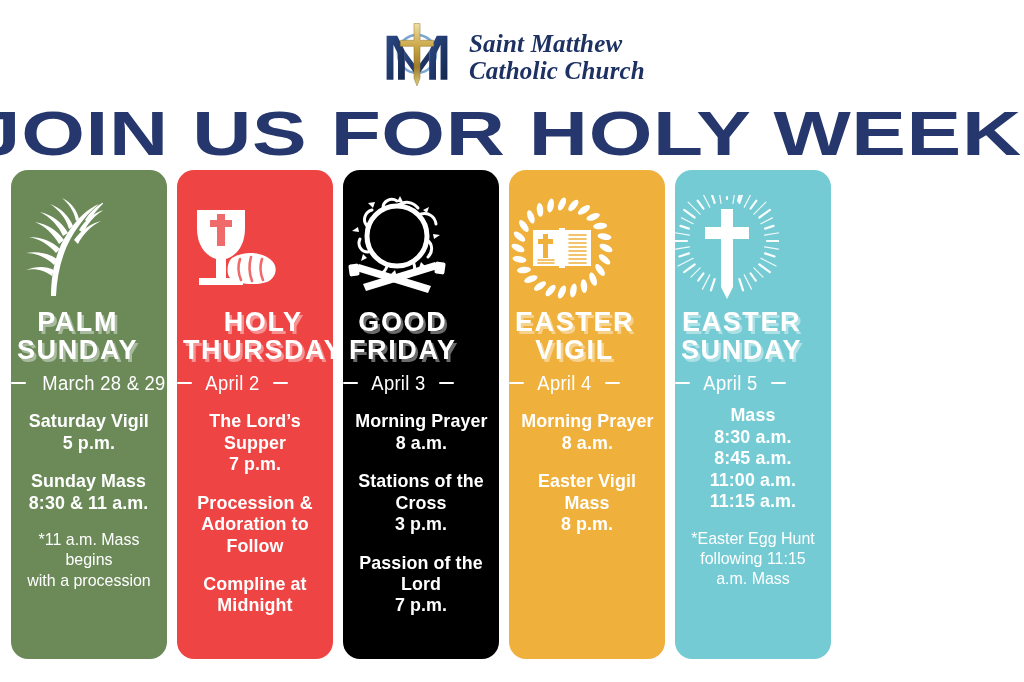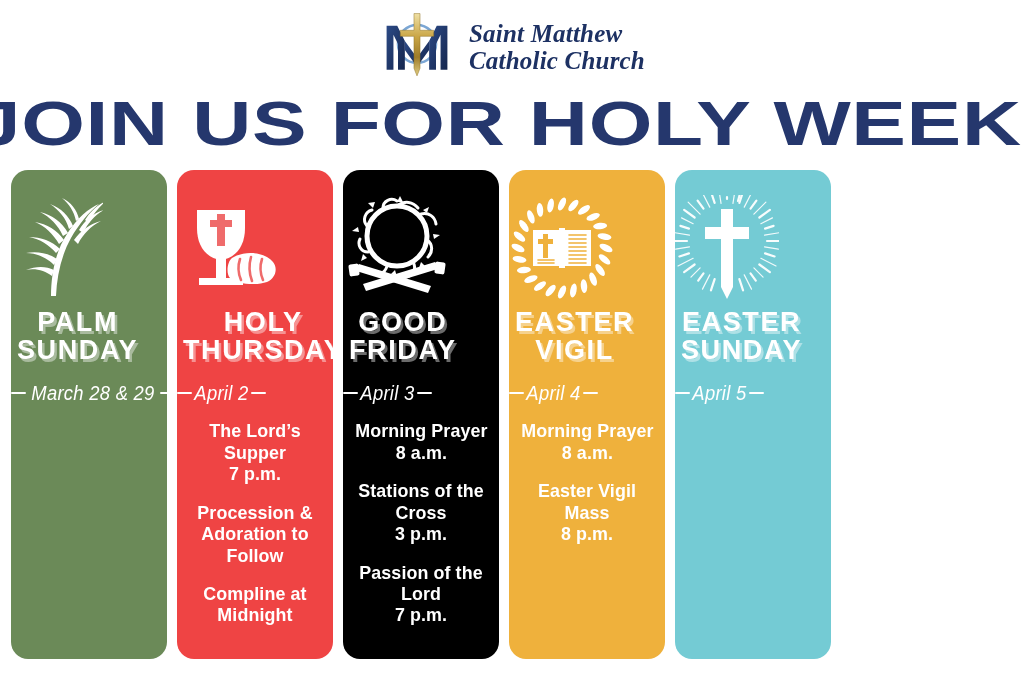--- a/index.html
+++ b/index.html
@@ -7,21 +7,21 @@
   body {
     background:#ffffff;
     font-family:"Liberation Sans", sans-serif;
     overflow:hidden;
     position:relative;
   }
 
   
   #header {
     width:1024px;
-    padding-top:9px;
+    padding-top:19px;
     display:flex;
     flex-direction:column;
     align-items:center;
   }
   #brand {
     display:flex;
     align-items:center;
     justify-content:center;
     gap:14px;
     height:76px;
@@ -94,23 +94,23 @@
     text-transform:uppercase;
     white-space:pre-line;
     text-shadow: 2.5px 2.5px 0 rgba(255,255,255,0.42);
     padding:0 6px;
   }
 
   .card-date-row {
     display:flex;
     align-items:center;
     justify-content:center;
-    margin-top:19px;
+    gap:11px;
+    margin-top:9px;
     margin-bottom:5px;
-    font-style:italic;
   }
   .dash {
     display:block;
     width:15px;
     height:2.5px;
     background:#ffffff;
     border-radius:1px;
   }
   .card-date {
     font-family:"Liberation Sans Narrow","Liberation Sans", sans-serif;
@@ -218,20 +218,28 @@
         </g>
       </svg>
     </div>
     <div class="card-heading">PALM
 SUNDAY</div>
     <div class="card-date-row">
       <span class="dash"></span>
       <span class="card-date">March 28 &amp; 29</span>
       <span class="dash"></span>
     </div>
+    <div class="card-body">
+      <div class="service-block">Saturday Vigil
+5 p.m.</div>
+      <div class="service-block">Sunday Mass
+8:30 &amp; 11 a.m.</div>
+      <div class="service-note">*11 a.m. Mass begins
+with a procession</div>
+    </div>
   </div>
 
   <div class="card" style="background:#ef4444">
     <div class="card-icon">
       <svg width="104" height="104" viewBox="0 0 104 104" aria-hidden="true">
         <g fill="#ffffff">
 
           <path d="M20 14 h48 v18 C68 50 59 62 44 64 C29 62 20 50 20 32 Z"></path>
 
           <rect x="39" y="62" width="10" height="20"></rect>
@@ -568,15 +576,24 @@
         </g>
       </svg>
     </div>
     <div class="card-heading">EASTER
 SUNDAY</div>
     <div class="card-date-row">
       <span class="dash"></span>
       <span class="card-date">April 5</span>
       <span class="dash"></span>
     </div>
+    <div class="card-body body-pad-sm">
+      <div class="service-block">Mass
+8:30 a.m.
+8:45 a.m.
+11:00 a.m.
+11:15 a.m.</div>
+      <div class="service-note">*Easter Egg Hunt
+following 11:15 a.m. Mass</div>
+    </div>
   </div>
 
 </div>
 
 </body></html>

